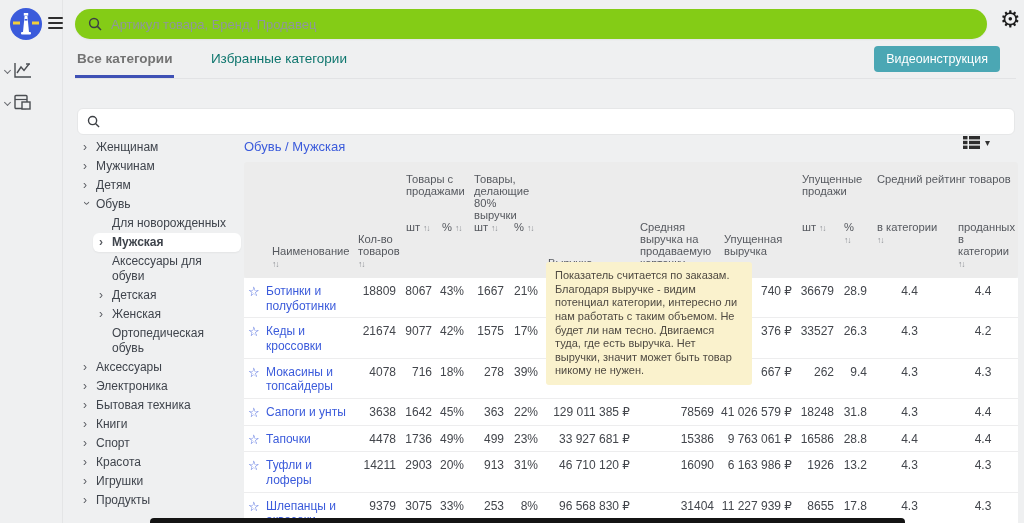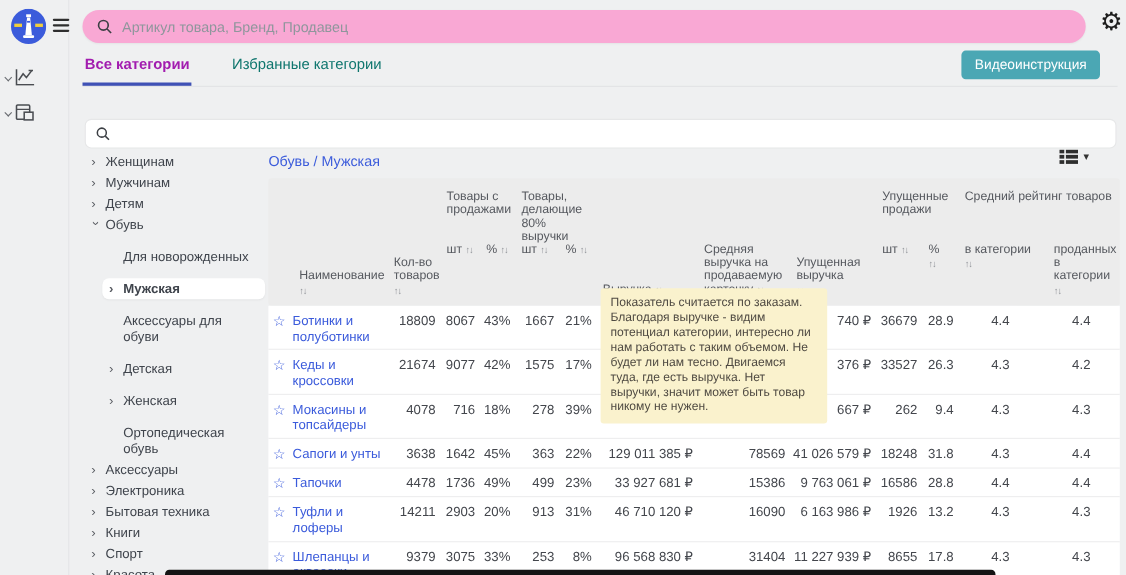--- a/index.html
+++ b/index.html
@@ -12,44 +12,44 @@
   
   .rail { position:absolute; left:0; top:0; width:63px; height:523px; border-right:1px solid #e4e5e6; }
   .logo { position:absolute; left:10px; top:8px; width:32px; height:32px; }
   .hamburger { position:absolute; left:48px; top:17px; width:15px; height:2px; background:#2e2e2e; border-radius:1px;
     box-shadow:0 5px 0 #2e2e2e, 0 10px 0 #2e2e2e; }
   .rail-group { position:absolute; left:5px; display:flex; align-items:center; gap:3px; }
   .rg1 { top:62px; } .rg2 { top:94px; }
   .chev { width:5px; height:5px; border-right:1.4px solid #6a6d72; border-bottom:1.4px solid #6a6d72; transform:rotate(45deg); display:inline-block; }
   
   .main { position:absolute; left:64px; top:0; width:960px; height:523px; }
-  .search-pill { position:absolute; left:11px; top:9px; width:912px; height:30px; background:#f9a8d4; border-radius:16px;
+  .search-pill { position:absolute; left:11px; top:9px; width:912px; height:30px; background:#84cc16; border-radius:16px;
     display:flex; align-items:center; gap:9px; padding:0 13px; box-shadow:0 1px 2px rgba(0,0,0,.05); }
   .search-pill input, .search2 input { border:none; outline:none; background:transparent; flex:1; font-size:13px; color:#333;
     font-family:"Liberation Sans","DejaVu Sans",sans-serif; }
   .search-pill input::placeholder { color:#8f969c; }
   .gear { position:absolute; left:936px; top:8px; font-size:23px; color:#1d1d1d; line-height:1; cursor:pointer; }
   .tabs-row { position:absolute; left:11px; top:44px; width:941px; height:35px; border-bottom:1px solid #e2e3e5; }
   .tab { display:inline-block; font-size:13.5px; color:#0f766e; padding:7px 2px 9px; margin-right:30px; cursor:pointer; }
-  .tab.active { font-weight:bold; color:#a21caf; border-bottom:3px solid #3f51b5; }
+  .tab.active { font-weight:bold; color:#737373; border-bottom:3px solid #3f51b5; }
   .video-btn { position:absolute; right:16px; top:2px; background:#4ba7b4; color:#fff; font-size:12.5px;
     padding:6px 12px; border-radius:4px; border:none; cursor:pointer; font-family:inherit; }
   .filter-row { position:absolute; left:13px; top:87px; font-size:13.5px; color:#3c4149; white-space:nowrap; }
   .flink { color:#3b5bdb; text-decoration:none; border-bottom:1px solid rgba(59,91,219,.5); margin-left:5px; cursor:pointer; }
   .cdown { width:5px; height:5px; border-right:1.5px solid #5668c3; border-bottom:1.5px solid #5668c3;
     transform:rotate(45deg); display:inline-block; margin-left:5px; vertical-align:2px; }
   .search2 { position:absolute; left:13px; top:108px; width:938px; height:27px; background:#fff;
     border:1px solid #e6e7e8; border-radius:6px; display:flex; align-items:center; gap:7px; padding:0 9px; }
   
   .sidebar { position:absolute; left:13px; top:138px; width:164px; }
   .side-item { display:flex; gap:6px; align-items:flex-start; font-size:12px; line-height:15px; color:#3f444c;
     padding:2px 6px; border-radius:6px; cursor:pointer; }
   .side-item .arrow { color:#5a5d63; font-size:12px; line-height:14px; width:7px; flex:none; }
   .side-item .arrow.down { transform:rotate(90deg); transform-origin:50% 55%; }
-  .side-item.lvl1 { margin-left:16px;margin-top:10px; }
+  .side-item.lvl1 { margin-left:16px; }
   .side-item.lvl1.no-arrow { padding-left:19px; }
   .side-item.selected { background:#fff; font-weight:bold; box-shadow:0 1px 2px rgba(0,0,0,.05); }
   
   .content { position:absolute; left:178px; top:134px; width:782px; height:389px; }
   .breadcrumb { position:absolute; left:2px; top:5px; font-size:13px; color:#3b5bdb; cursor:pointer; }
   .view-toggle { position:absolute; right:34px; top:2px; display:flex; align-items:center; gap:5px; cursor:pointer; }
   .view-caret { font-size:10px; color:#333; }
   .table { position:absolute; left:2px; top:28px; width:774px;
     --cols:22px 86px 48px 36px 32px 40px 34px 92px 84px 78px 42px 33px 81px 66px; }
   .thead { display:grid; grid-template-columns:var(--cols); grid-template-rows:46px auto;

